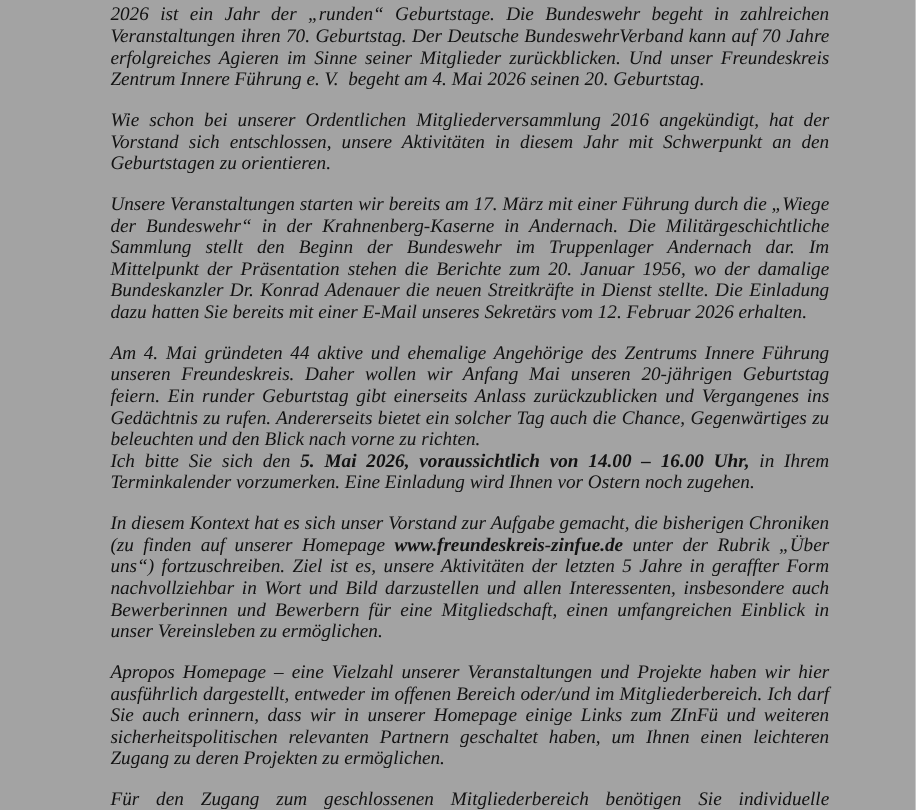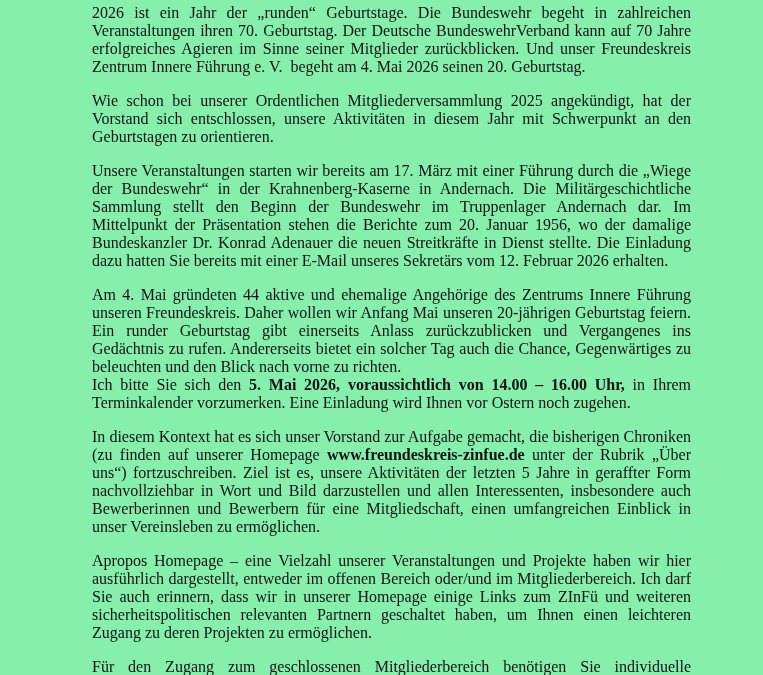--- a/index.html
+++ b/index.html
@@ -9,21 +9,22 @@
   body {
     width: 763px;
     height: 675px;
     background: #ffffff;
     overflow: hidden;
     position: relative;
   }
   .page {
     position: absolute;
     inset: 0;
-    background: #86efac;
+    background: #a3a3a3;
+    font-style: italic;
   }
   .doc-body {
     position: absolute;
     left: 92px;
     top: 4px;
     width: 599px;
     font-family: "Liberation Serif", "DejaVu Serif", serif;
     font-size: 16px;
     line-height: 18px;
     color: #121212;
@@ -41,20 +42,20 @@
     font-weight: bold;
     margin-top: 27px;
   }
 </style>
 </head>
 <body>
 
 <div class="page">
   <div class="doc-body">
       <p class="para"><span class="">2026 ist ein Jahr der „runden“ Geburtstage. Die Bundeswehr begeht in zahlreichen Veranstaltungen ihren 70. Geburtstag. Der Deutsche BundeswehrVerband kann auf 70 Jahre erfolgreiches Agieren im Sinne seiner Mitglieder zurückblicken. Und unser Freundeskreis Zentrum Innere Führung e. V.&nbsp; begeht am 4. Mai 2026 seinen 20. Geburtstag.</span></p>
-      <p class="para"><span class="">Wie schon bei unserer Ordentlichen Mitgliederversammlung 2025 angekündigt, hat der Vorstand sich entschlossen, unsere Aktivitäten in diesem Jahr mit Schwerpunkt an den Geburtstagen zu orientieren.</span></p>
+      <p class="para"><span class="">Wie schon bei unserer Ordentlichen Mitgliederversammlung 2016 angekündigt, hat der Vorstand sich entschlossen, unsere Aktivitäten in diesem Jahr mit Schwerpunkt an den Geburtstagen zu orientieren.</span></p>
       <p class="para"><span class="">Unsere Veranstaltungen starten wir bereits am 17. März mit einer Führung durch die „Wiege der Bundeswehr“ in der Krahnenberg-Kaserne in Andernach. Die Militärgeschichtliche Sammlung stellt den Beginn der Bundeswehr im Truppenlager Andernach dar. Im Mittelpunkt der Präsentation stehen die Berichte zum 20. Januar 1956, wo der damalige Bundeskanzler Dr. Konrad Adenauer die neuen Streitkräfte in Dienst stellte. Die Einladung dazu hatten Sie bereits mit einer E-Mail unseres Sekretärs vom 12. Februar 2026 erhalten.</span></p>
       <p class="para"><span class="">Am 4. Mai gründeten 44 aktive und ehemalige Angehörige des Zentrums Innere Führung unseren Freundeskreis. Daher wollen wir Anfang Mai unseren 20-jährigen Geburtstag feiern. Ein runder Geburtstag gibt einerseits Anlass zurückzublicken und Vergangenes ins Gedächtnis zu rufen. Andererseits bietet ein solcher Tag auch die Chance, Gegenwärtiges zu beleuchten und den Blick nach vorne zu richten.</span><br><span class="">Ich bitte Sie sich den </span><span class="bold">5. Mai 2026, voraussichtlich von 14.00 – 16.00 Uhr,</span><span class=""> in Ihrem Terminkalender vorzumerken. Eine Einladung wird Ihnen vor Ostern noch zugehen.</span></p>
       <p class="para"><span class="">In diesem Kontext hat es sich unser Vorstand zur Aufgabe gemacht, die bisherigen Chroniken (zu finden auf unserer Homepage </span><span class="bold">www.freundeskreis-zinfue.de</span><span class=""> unter der Rubrik „Über uns“) fortzuschreiben. Ziel ist es, unsere Aktivitäten der letzten 5 Jahre in geraffter Form nachvollziehbar in Wort und Bild darzustellen und allen Interessenten, insbesondere auch Bewerberinnen und Bewerbern für eine Mitgliedschaft, einen umfangreichen Einblick in unser Vereinsleben zu ermöglichen.</span></p>
       <p class="para"><span class="">Apropos Homepage – eine Vielzahl unserer Veranstaltungen und Projekte haben wir hier ausführlich dargestellt, entweder im offenen Bereich oder/und im Mitgliederbereich. Ich darf Sie auch erinnern, dass wir in unserer Homepage einige Links zum ZInFü und weiteren sicherheitspolitischen relevanten Partnern geschaltet haben, um Ihnen einen leichteren Zugang zu deren Projekten zu ermöglichen.</span></p>
       <p class="para"><span class="">Für den Zugang zum geschlossenen Mitgliederbereich benötigen Sie individuelle Zugangsdaten,</span></p>
     </div>
 </div>
 
 </body></html>

